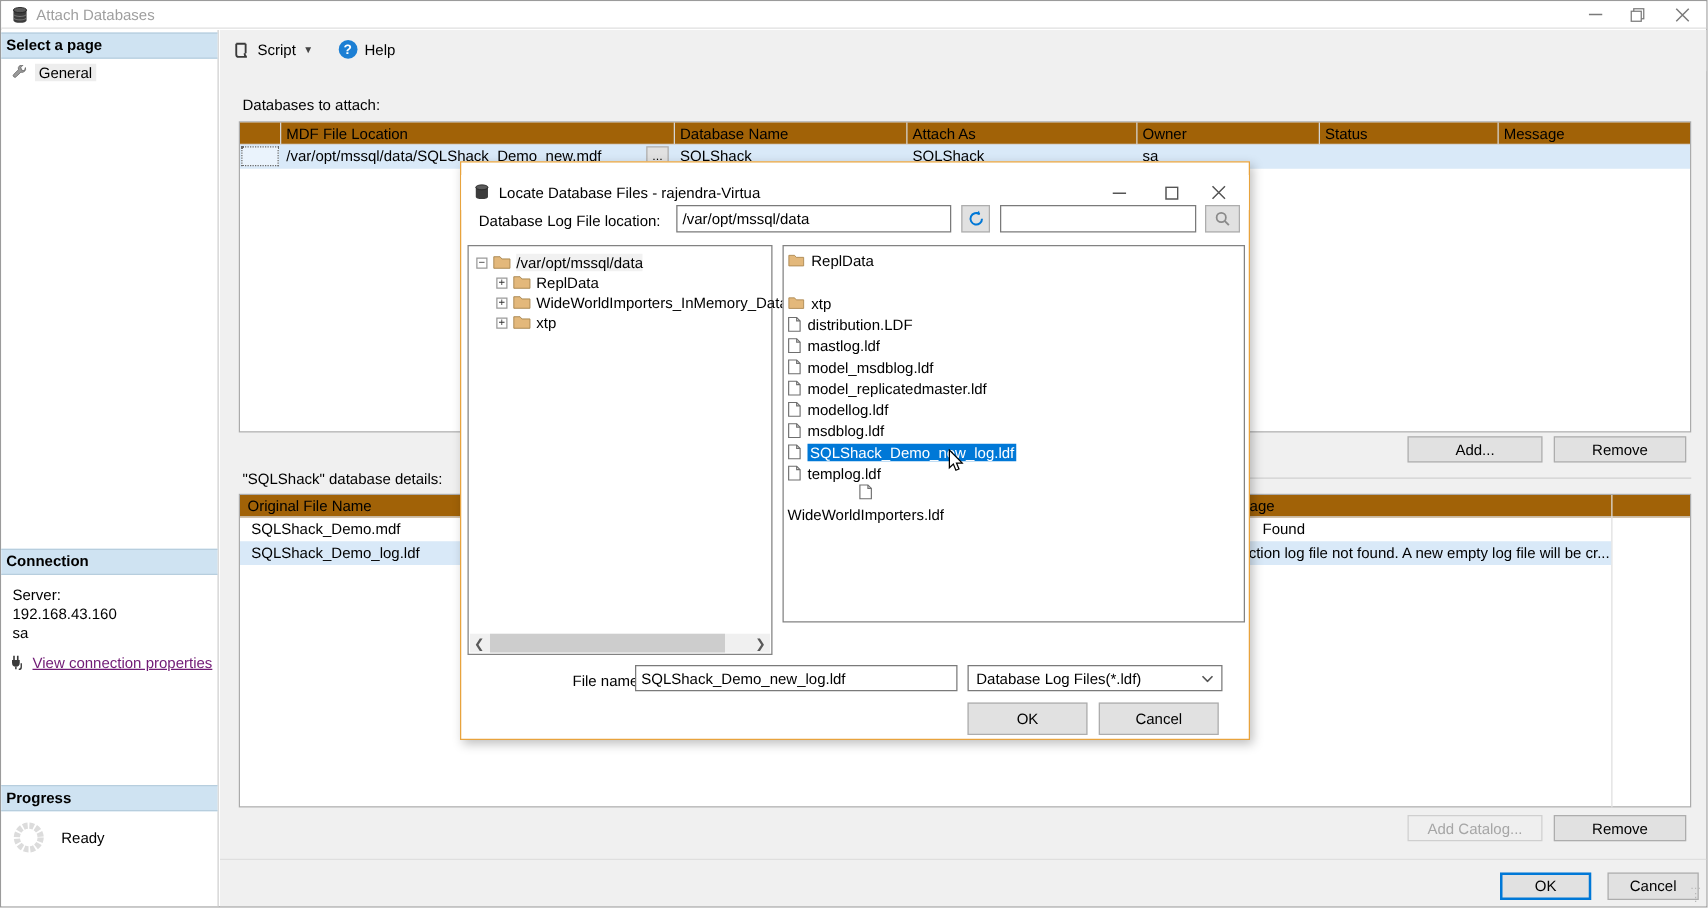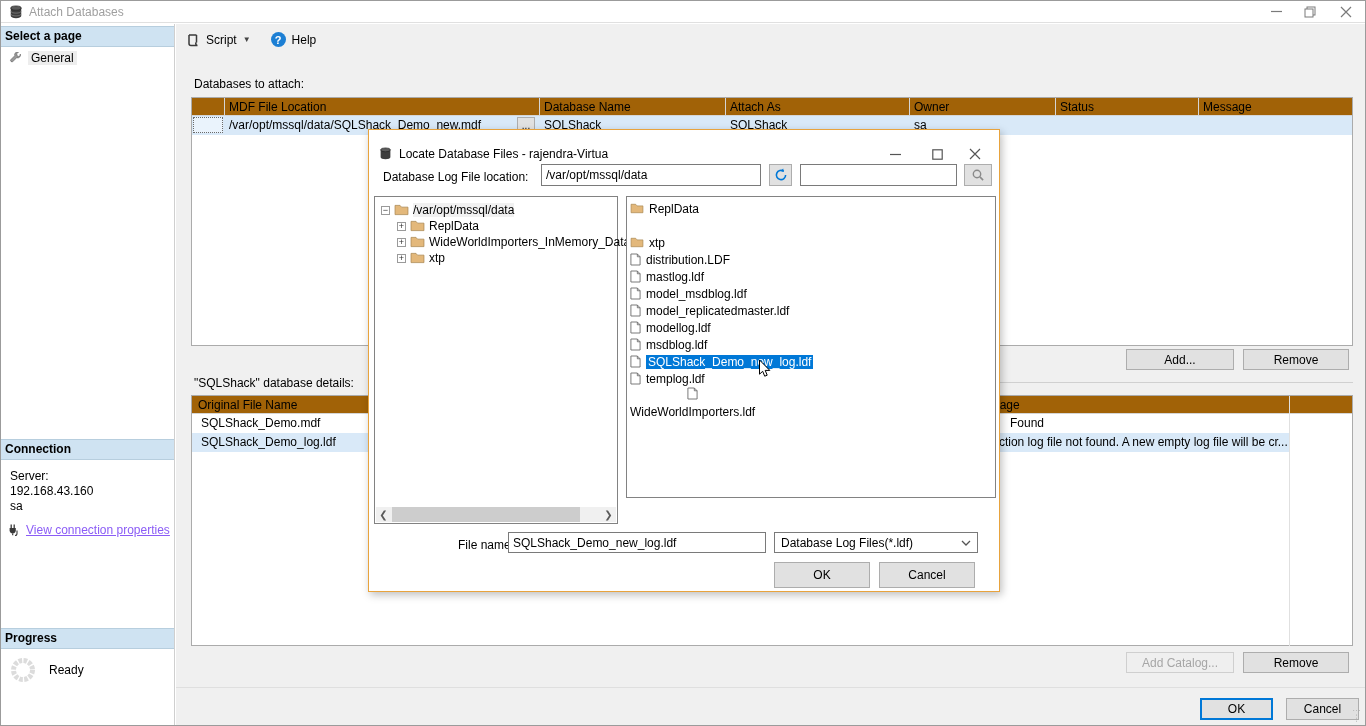--- a/index.html
+++ b/index.html
@@ -10,21 +10,21 @@
   
   #window { position:absolute; inset:0; border:1px solid #9b9b9b; background:#fff; }
   #titlebar { position:absolute; left:0; top:0; width:100%; height:22px; background:#fff; border-bottom:1px solid #e0e0e0; }
   #titlebar .title { position:absolute; left:28px; top:4px; color:#9f9f9f; }
   .winbtn { position:absolute; top:0; width:34px; height:21px; display:flex; align-items:center; justify-content:center; }
 
   #sidebar { position:absolute; left:0; top:23px; width:174px; bottom:0; background:#fff; border-right:1px solid #cfcfcf; }
   .side-header { background:#cfe3f2; border-top:1px solid #b7cede; border-bottom:1px solid #b7cede; font-weight:bold; padding:2px 4px 3px 4px; }
   #content { position:absolute; left:175px; top:23px; right:0; bottom:0; background:#f0f0f0; }
 
-  .link { color:#8b5cf6; text-decoration:underline; }
+  .link { color:#701a75; text-decoration:underline; }
 
   
   #toolbar { position:absolute; left:0; top:0; width:100%; height:33px; background:#f0f0f0; }
   #toolbar .tb-inner { position:absolute; left:10px; top:8px; display:flex; align-items:center; gap:6px; }
 
   
   .grid { background:#fff; border:1px solid #ababab; position:absolute; }
   .gridline-v { position:absolute; top:0; bottom:0; width:1px; background:#e0e0e0; }
   .hdr-sep { position:absolute; top:0; height:18px; width:1px; background:#d5d5d5; }
   .hdr-row { position:absolute; left:0; top:0; right:0; height:18px; border-bottom:1px solid #d5d5d5; background:#a16207; }

